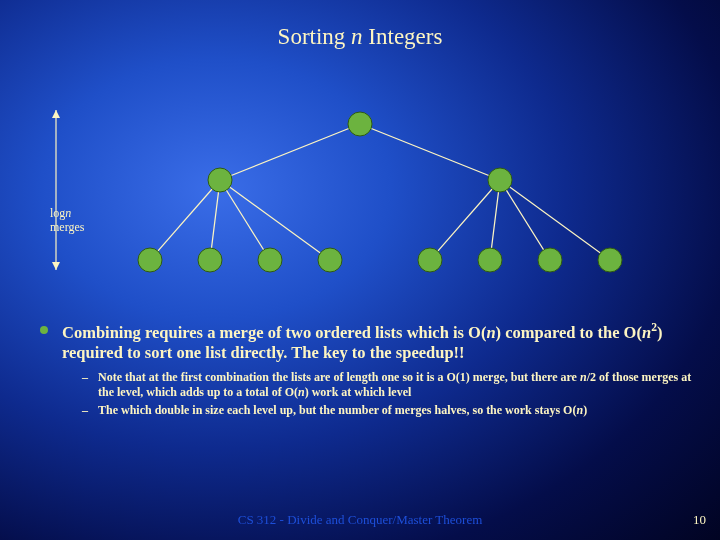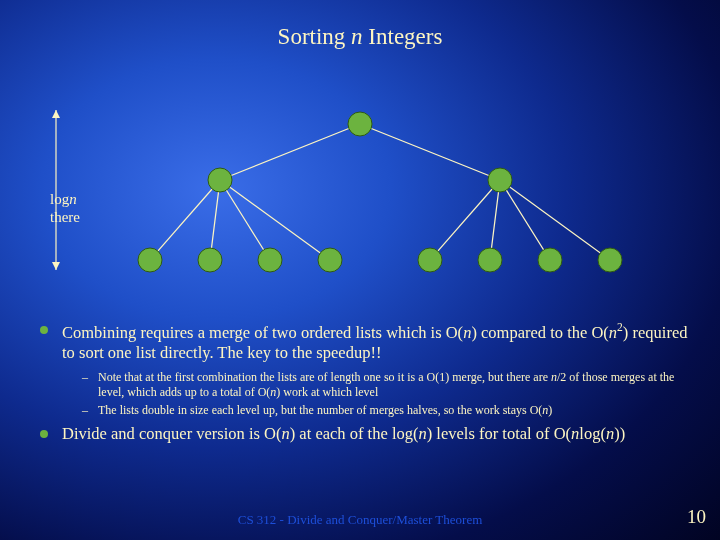--- a/index.html
+++ b/index.html
@@ -22,33 +22,34 @@
   .title .ital { font-style: italic; }
   .tree-area {
     position: absolute;
     top: 100px;
     left: 50px;
     width: 620px;
     height: 180px;
   }
   .depth-label {
     position: absolute;
-    top: 190px;
+    top: 206px;
     left: 50px;
-    font-size: 15px;
+    font-size: 12px;
     color: #fdf5c2;
     line-height: 1.2;
   }
   .depth-label .ital { font-style: italic; }
   .content {
     position: absolute;
     top: 320px;
     left: 36px;
     right: 28px;
     color: #fdf5c2;
+    font-weight: bold;
   }
   .bullet-main {
     position: relative;
     padding-left: 26px;
     font-size: 16.5px;
     line-height: 1.25;
     margin-bottom: 6px;
   }
   .bullet-main::before {
     content: "";
@@ -82,21 +83,21 @@
     left: 0;
     width: 100%;
     text-align: center;
     font-size: 13px;
     color: #1d4ed8;
   }
   .slidenum {
     position: absolute;
     bottom: 12px;
     right: 14px;
-    font-size: 19px;
+    font-size: 13px;
     color: #fdf5c2;
   }
 </style>
 </head>
 <body>
 
 <div class="title">
   <span>Sorting </span><span class="ital">n</span><span> Integers</span>
 </div>
 
@@ -122,32 +123,29 @@
     <circle cx="440" cy="160" r="12" fill="#6cb33f" stroke="#2e5b12" stroke-width="1"></circle>
     <circle cx="500" cy="160" r="12" fill="#6cb33f" stroke="#2e5b12" stroke-width="1"></circle>
     <circle cx="560" cy="160" r="12" fill="#6cb33f" stroke="#2e5b12" stroke-width="1"></circle>
     <line x1="6" y1="10" x2="6" y2="170" stroke="#fdf5c2" stroke-width="1.2"></line>
     <polygon points="6,10 2,18 10,18" fill="#fdf5c2"></polygon>
     <polygon points="6,170 2,162 10,162" fill="#fdf5c2"></polygon>
   </svg>
 
 <div class="depth-label">
   <span>log</span><span class="ital">n</span><br>
-  <span>there</span>
+  <span>merges</span>
 </div>
 
 <div class="content">
   <div class="bullet-main">
     <span>Combining requires a merge of two ordered lists which is O(</span><span class="ital">n</span><span>) compared to the O(</span><span class="ital">n</span><sup>2</sup><span>) required to sort one list directly.  The key to the speedup!!</span>
   </div>
   <div class="bullet-sub">
     <span>Note that at the first combination the lists are of length one so it is a O(1) merge, but there are </span><span class="ital">n</span><span>/2 of those merges at the level, which adds up to a total of O(</span><span class="ital">n</span><span>) work at which level</span>
   </div>
   <div class="bullet-sub">
-    <span>The lists double in size each level up, but the number of merges halves, so the work stays O(</span><span class="ital">n</span><span>)</span>
-  </div>
-  <div class="bullet-main" style="margin-top:6px;">
-    <span>Divide and conquer version is O(</span><span class="ital">n</span><span>) at each of the log(</span><span class="ital">n</span><span>) levels for total of O(</span><span class="ital">n</span><span>log(</span><span class="ital">n</span><span>))</span>
+    <span>The which double in size each level up, but the number of merges halves, so the work stays O(</span><span class="ital">n</span><span>)</span>
   </div>
 </div>
 
 <div class="footer">CS 312 - Divide and Conquer/Master Theorem</div>
 <div class="slidenum">10</div>
 
 </body></html>

